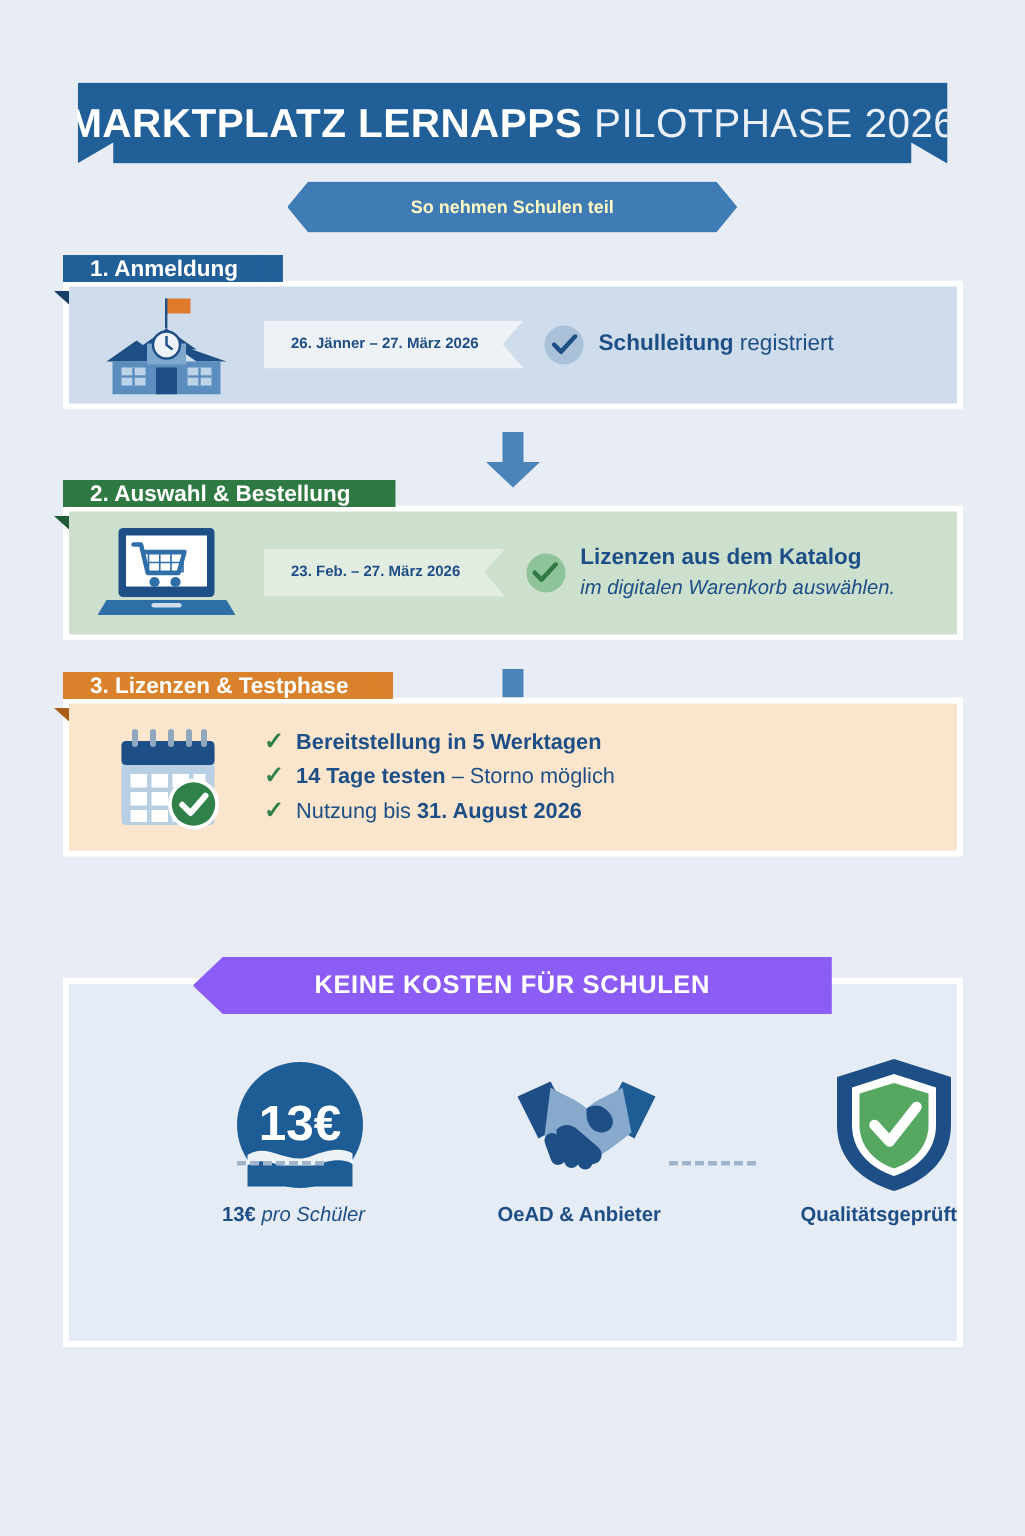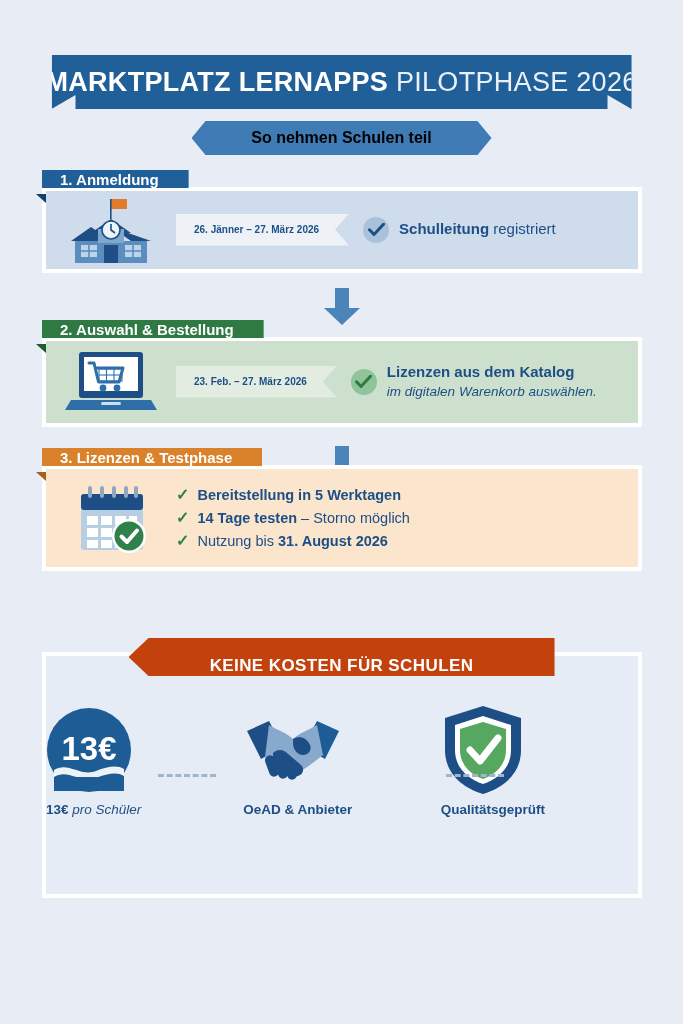--- a/index.html
+++ b/index.html
@@ -25,21 +25,21 @@
     white-space:nowrap;
   }
   .ribbon-main .title .light{font-weight:normal;color:#e9f0f8;}
   .ribbon-sub{
     position:relative;margin:0 auto;width:300px;height:34px;margin-top:-3px;
     background:#3f7cb5;
     clip-path:polygon(14px 0,286px 0,300px 17px,286px 34px,14px 34px,0 17px);
     display:flex;align-items:center;justify-content:center;
     box-shadow:0 2px 2px rgba(20,50,90,.12);
   }
-  .ribbon-sub .subtitle{font-size:16px;font-weight:bold;color:#000000;white-space:nowrap;}
+  .ribbon-sub .subtitle{font-size:12px;font-weight:bold;color:#fef9c3;white-space:nowrap;}
 
   
   .step{position:absolute;left:42px;width:600px;}
   .step-tab{
     position:relative;height:18px;display:inline-flex;align-items:center;
     padding:0 30px 0 18px;color:#fff;font-size:15px;font-weight:bold;white-space:nowrap;
     clip-path:polygon(0 0,100% 0,100% 100%,calc(100% - 16px) 50%,100% 100%,0 100%);
     z-index:3;
   }
   .step-tab::after{
@@ -90,29 +90,29 @@
   
   .arrow{position:absolute;left:50%;transform:translateX(-50%);width:40px;height:38px;}
 
   
   .bottom-card{
     position:absolute;left:42px;top:652px;width:600px;height:246px;
     background:#e6ecf6;border:4px solid #ffffff;box-sizing:border-box;
   }
   .bottom-banner{
     position:absolute;left:50%;transform:translateX(-50%);top:638px;
-    width:426px;height:38px;background:#c2410c;
+    width:426px;height:38px;background:#8b5cf6;
     clip-path:polygon(0 0,426px 0,426px 38px,406px 19px,426px 0,426px 38px,20px 38px,0 19px,20px 0);
-    display:flex;align-items:flex-end;justify-content:center;z-index:5;
+    display:flex;align-items:center;justify-content:center;z-index:5;
     box-shadow:0 2px 3px rgba(20,50,90,.18);
   }
   .bottom-banner .bt{font-size:17px;font-weight:bold;color:#fff;letter-spacing:.4px;white-space:nowrap;}
 
   .benefits{position:absolute;left:0;top:48px;width:100%;display:flex;}
-  .benefit{flex:1;display:flex;flex-direction:column;align-items:flex-start;}
+  .benefit{flex:1;display:flex;flex-direction:column;align-items:flex-end;}
   .benefit .glyph{height:92px;display:flex;align-items:center;justify-content:center;}
   .benefit .cap{margin-top:6px;font-size:13.5px;color:#1d4f86;font-weight:bold;white-space:nowrap;}
   .benefit .cap .it{font-style:italic;font-weight:normal;}
 
   .dots{position:absolute;top:118px;height:2px;border-top:3px dashed #9fb4cd;}
   .dots.d1{left:112px;width:58px;}
   .dots.d2{left:400px;width:58px;}
 
   .chev-bar{position:absolute;left:34px;top:172px;width:532px;height:34px;display:flex;}
   .chev{

